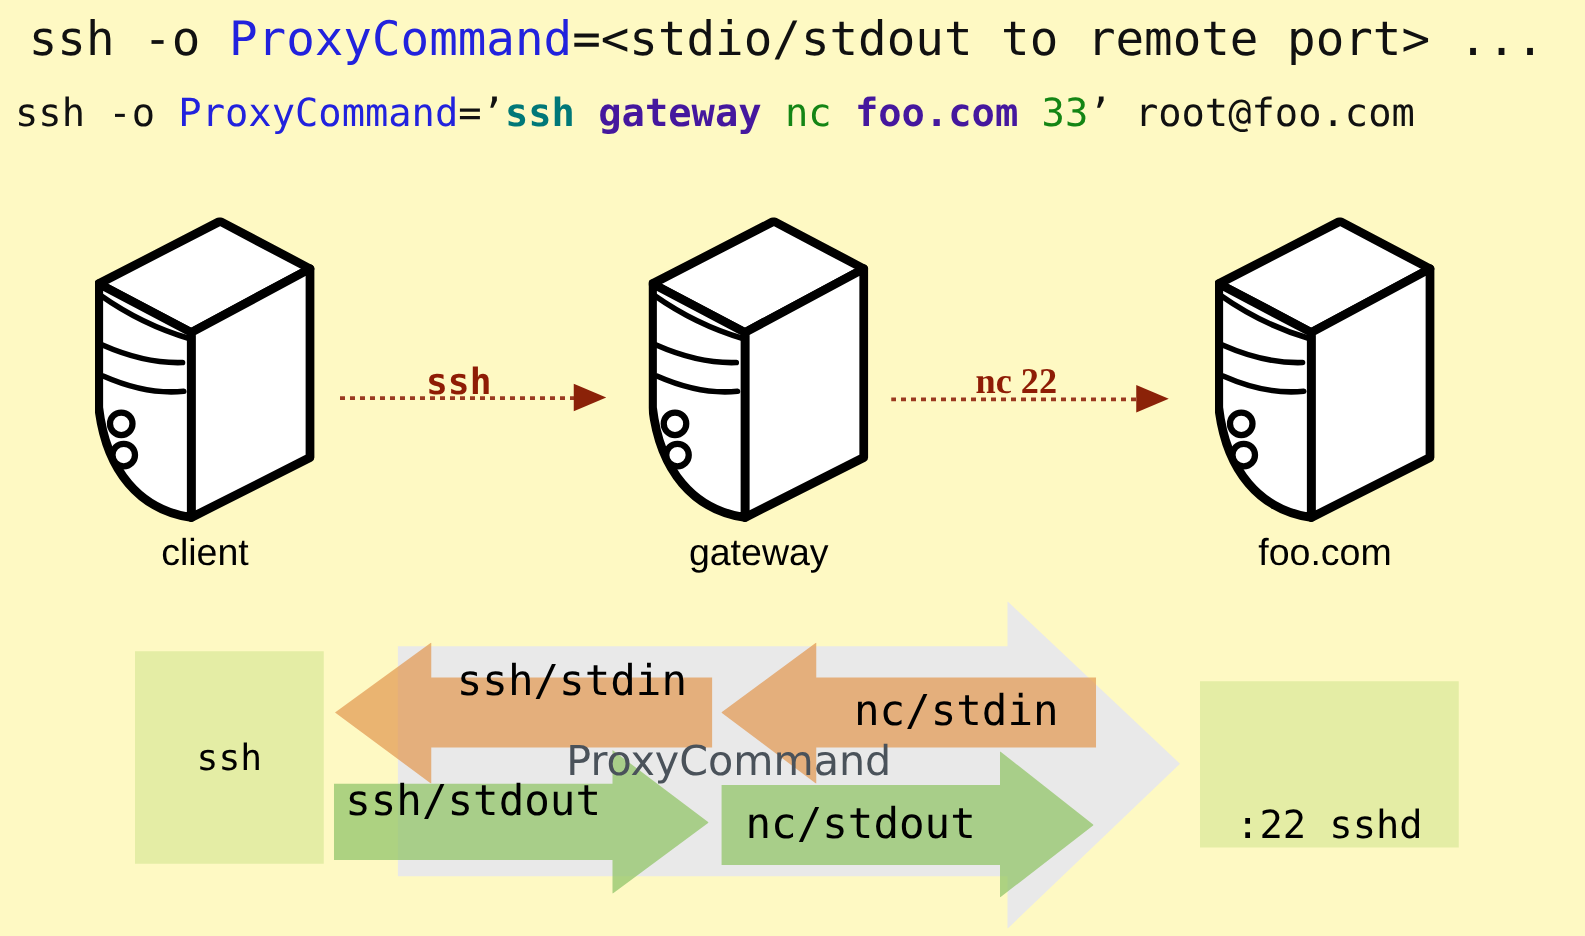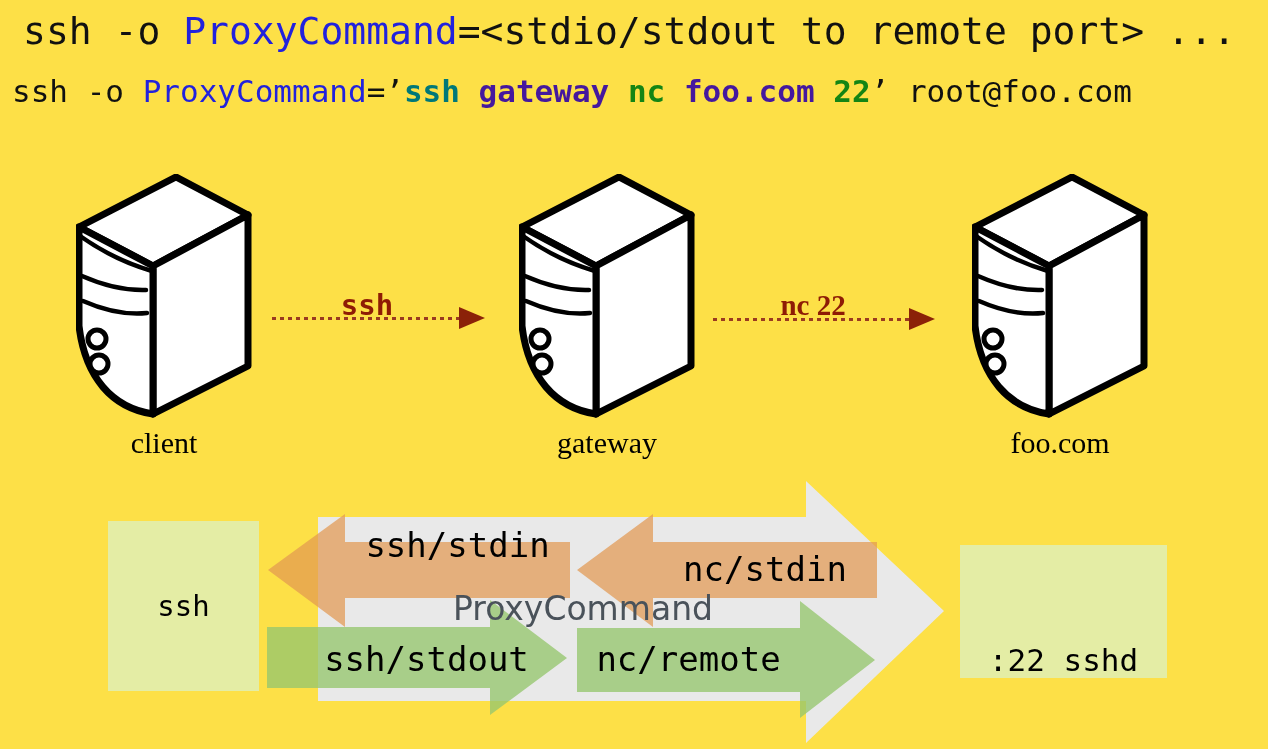--- a/index.html
+++ b/index.html
@@ -5,35 +5,35 @@
   :root{
     --blue:#2222dd; --teal:#007878; --purple:#45189e; --green:#148514;
     --ink:#111111; --rust:#8e1c05; --rust-line:#9a3a20; --rust-head:#8b2208;
     --gray-arrow:#e9e9e9; --gray-text:#4a525a;
     --orange-arrow:rgba(226,152,82,0.72); --green-arrow:rgba(150,198,110,0.78);
     --box-yellow:#e4eda5;
   }
   html,body{margin:0;padding:0;background:#fff;}
   #stage{
     position:relative; width:1268px; height:749px; overflow:hidden;
-    background:#fde047; font-family:"DejaVu Sans Mono", monospace; color:var(--ink);
+    background:#fef9c3; font-family:"DejaVu Sans Mono", monospace; color:var(--ink);
   }
   .abs{position:absolute;}
   
   .cmdline{white-space:pre; line-height:1;}
   #title{left:23px; top:12px; font-size:38px;}
   #subtitle{left:12px; top:76px; font-size:31px;}
   .c-blue{color:var(--blue);}
   .c-teal{color:var(--teal); font-weight:bold;}
   .c-purple{color:var(--purple); font-weight:bold;}
-  .c-green{color:var(--green); font-weight:bold;margin-top:36px;}
+  .c-green{color:var(--green); font-weight:normal;margin-top:36px;}
   
   .server{width:176px; height:246px;}
   .server-label{
-    width:176px; text-align:center; font-family:Liberation Serif, serif;
+    width:176px; text-align:center; font-family:Liberation Sans, sans-serif;
     font-size:30px; line-height:1; color:#000;
   }
   .dotline{height:3px;
     background:repeating-linear-gradient(90deg, var(--rust-line) 0 4px, transparent 4px 8px);}
   .dothead{width:0; height:0;
     border-left:26px solid var(--rust-head);
     border-top:11px solid transparent; border-bottom:11px solid transparent;}
   .link-label{
     text-align:center; font-weight:bold; font-size:29px; line-height:1;
     color:var(--rust); white-space:pre;
@@ -46,37 +46,37 @@
   #orange2{left:577px; top:514px; width:300px; height:113px;
     clip-path:polygon(300px 28px,76px 28px,76px 0,0 56px,76px 113px,76px 84px,300px 84px);}
   .greenarr{background:var(--green-arrow); z-index:2;}
   #green1{left:267px; top:600px; width:300px; height:115px;
     clip-path:polygon(0 27px,223px 27px,223px 0,300px 58px,223px 115px,223px 88px,0 88px);}
   #green2{left:577px; top:601px; width:298px; height:117px;
     clip-path:polygon(0 27px,223px 27px,223px 0,298px 59px,223px 117px,223px 91px,0 91px);}
   .flow-label{font-size:34px; line-height:1; text-align:center; color:#000; z-index:3; white-space:pre;}
   #lbl-sshstdin{left:345px; top:528px; width:225px;}
   #lbl-ncstdin{left:653px; top:552px; width:224px;}
-  #lbl-sshstdout{left:267px; top:642px; width:223px;padding-left:48px;}
+  #lbl-sshstdout{left:267px; top:624px; width:223px;}
   #lbl-ncstdout{left:577px; top:642px; width:223px;}
   #proxy-label{left:433px; top:592px; width:300px; text-align:center; z-index:4;
     font-family:"DejaVu Sans", sans-serif; font-size:33px; line-height:1; color:var(--gray-text);}
   .ybox{background:var(--box-yellow); z-index:2; display:flex; align-items:center; justify-content:center;
     font-size:30px; color:#000;}
   #box-ssh{left:108px; top:521px; width:151px; height:170px; font-size:29px;}
   #box-sshd{left:960px; top:545px; width:207px; height:133px; font-size:31px;align-items:flex-end;}
 </style>
 </head>
 <body>
 
 <div id="stage">
 
   <div id="title" class="abs cmdline"><span>ssh -o </span><span class="c-blue">ProxyCommand</span><span>=&lt;stdio/stdout to remote port&gt; ...</span></div>
 
-  <div id="subtitle" class="abs cmdline"><span>ssh -o </span><span class="c-blue">ProxyCommand</span><span>=’</span><span class="c-teal">ssh</span><span class="c-purple"> gateway </span><span class="c-green">nc</span><span class="c-purple"> foo.com </span><span class="c-green">22</span><span>’ root@foo.com</span></div>
+  <div id="subtitle" class="abs cmdline"><span>ssh -o </span><span class="c-blue">ProxyCommand</span><span>=’</span><span class="c-teal">ssh</span><span class="c-purple"> gateway </span><span class="c-green">nc</span><span class="c-purple"> foo.com </span><span class="c-green">33</span><span>’ root@foo.com</span></div>
 
   <div>
 
     <svg class="abs server" style="left:76px; top:174px;" viewBox="0 0 176 246">
       <g fill="#ffffff" stroke="#000" stroke-width="7" stroke-linejoin="round">
         <path d="M3,53 L100,3 L172,41 L77,92 Z"></path>
         <path d="M77,92 L172,41 L172,192 L77,240 Z"></path>
         <path d="M3,53 L77,92 L77,240 C36,234 9,203 3,152 Z"></path>
       </g>
       <g fill="none" stroke="#000" stroke-width="4.5" stroke-linecap="round">
@@ -146,21 +146,21 @@
     <div id="gray-arrow" class="abs"></div>
 
     <div id="orange1" class="abs orange"></div>
     <div id="orange2" class="abs orange"></div>
     <div id="green1" class="abs greenarr"></div>
     <div id="green2" class="abs greenarr"></div>
 
     <div id="lbl-sshstdin" class="abs flow-label">ssh/stdin</div>
     <div id="lbl-ncstdin" class="abs flow-label">nc/stdin</div>
     <div id="lbl-sshstdout" class="abs flow-label">ssh/stdout</div>
-    <div id="lbl-ncstdout" class="abs flow-label">nc/remote</div>
+    <div id="lbl-ncstdout" class="abs flow-label">nc/stdout</div>
 
     <div id="proxy-label" class="abs">ProxyCommand</div>
 
     <div id="box-ssh" class="abs ybox">
       <span>ssh</span>
     </div>
     <div id="box-sshd" class="abs ybox">
       <span>:22 sshd</span>
     </div>
 

